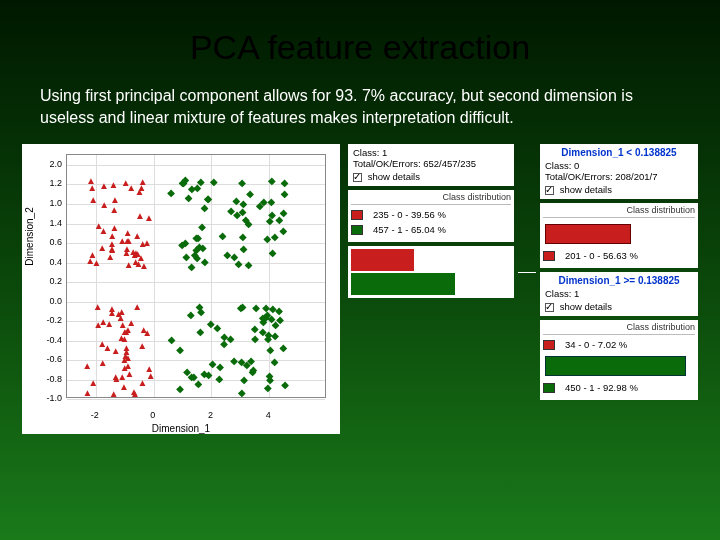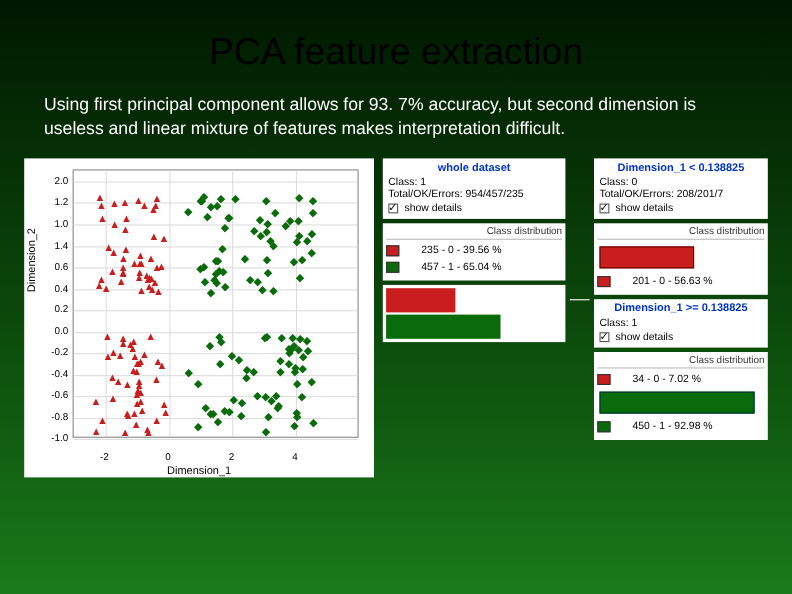--- a/index.html
+++ b/index.html
@@ -79,21 +79,21 @@
   .chk::after{ content:"✓"; position:absolute; left:-1px; top:-3px; font-size:10px;}
   .showd { margin-top:2px; }
   .dist-box {
     background:#fff;
     font-size:9.5px;
     width: 166px;
     padding: 2px 3px 3px 3px;
   }
   .dist-box.small { width:158px; }
   .dist-title { font-size:9px; text-align:right; color:#333; border-bottom:1px solid #bbb; padding-bottom:2px; margin-bottom:4px;}
-  .dist-row { display:flex; align-items:center; gap:20px; margin:4px 0; }
+  .dist-row { display:flex; align-items:center; gap:10px; margin:4px 0; }
   .swatch { width:12px; height:10px; border:1px solid #333; flex:none;}
   .swatch.red{ background:#c81e1e;}
   .swatch.green{ background:#0a6b0a;}
   .dist-row span { white-space:nowrap; }
   .bar-wrap { height:24px; position:relative; margin:2px 0 4px 0;}
   .dbar { position:absolute; height:20px; top:2px;}
   .dbar.red{ background:#c81e1e; border:1px solid #600;}
   .dbar.green{ background:#0a6b0a; border:1px solid #033;}
   .connector {
     width: 18px;
@@ -366,23 +366,22 @@
       <div class="ytick" style="top: 34.28px;">1.2</div>
       <div class="ytick" style="top: 14.76px;">2.0</div>
     </div>
 
   <div class="right-col">
 
     <div class="tree-row">
 
       <div style="display:flex;flex-direction:column;gap:4px;">
         <div class="node-box">
-          <div class="node-head">whole dataset</div>
           <div class="node-line">Class: 1</div>
-          <div class="node-line">Total/OK/Errors: 954/457/235</div>
+          <div class="node-line">Total/OK/Errors: 652/457/235</div>
           <div class="node-line showd">
             <span class="chk"></span>
             <span>show details</span>
           </div>
         </div>
         <div class="dist-box">
           <div class="dist-title">Class distribution</div>
           <div class="dist-row">
             <span class="swatch red"></span>
             <span>235 - 0 - 39.56 %</span>

